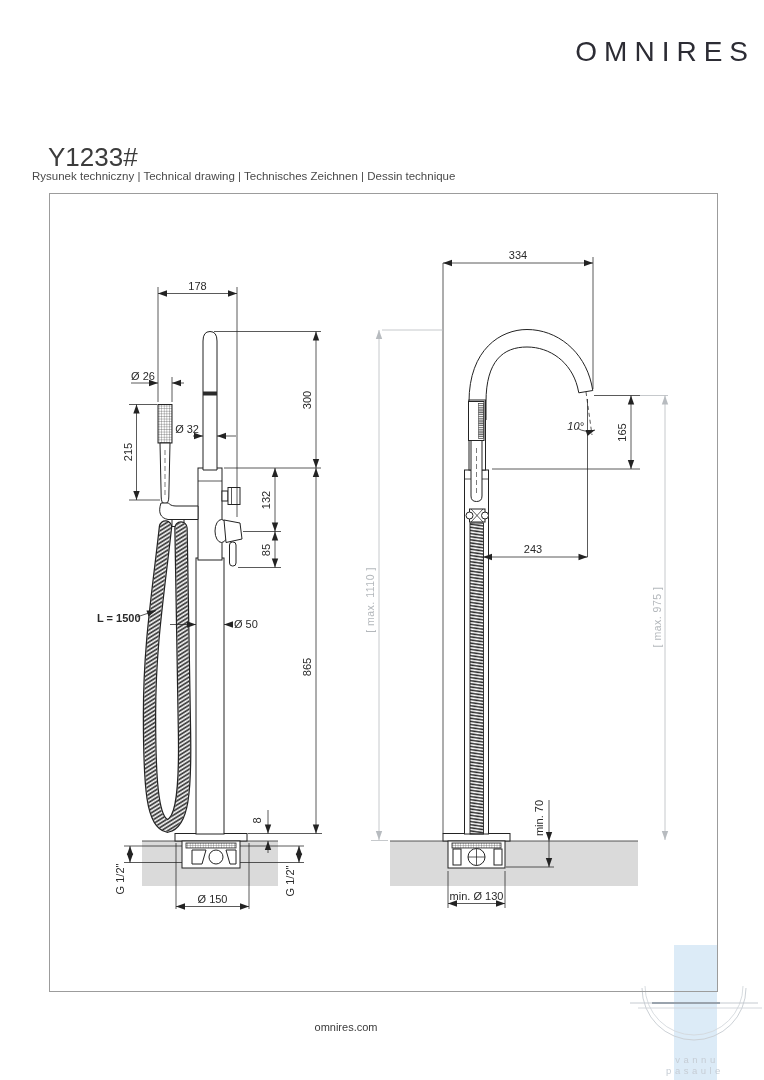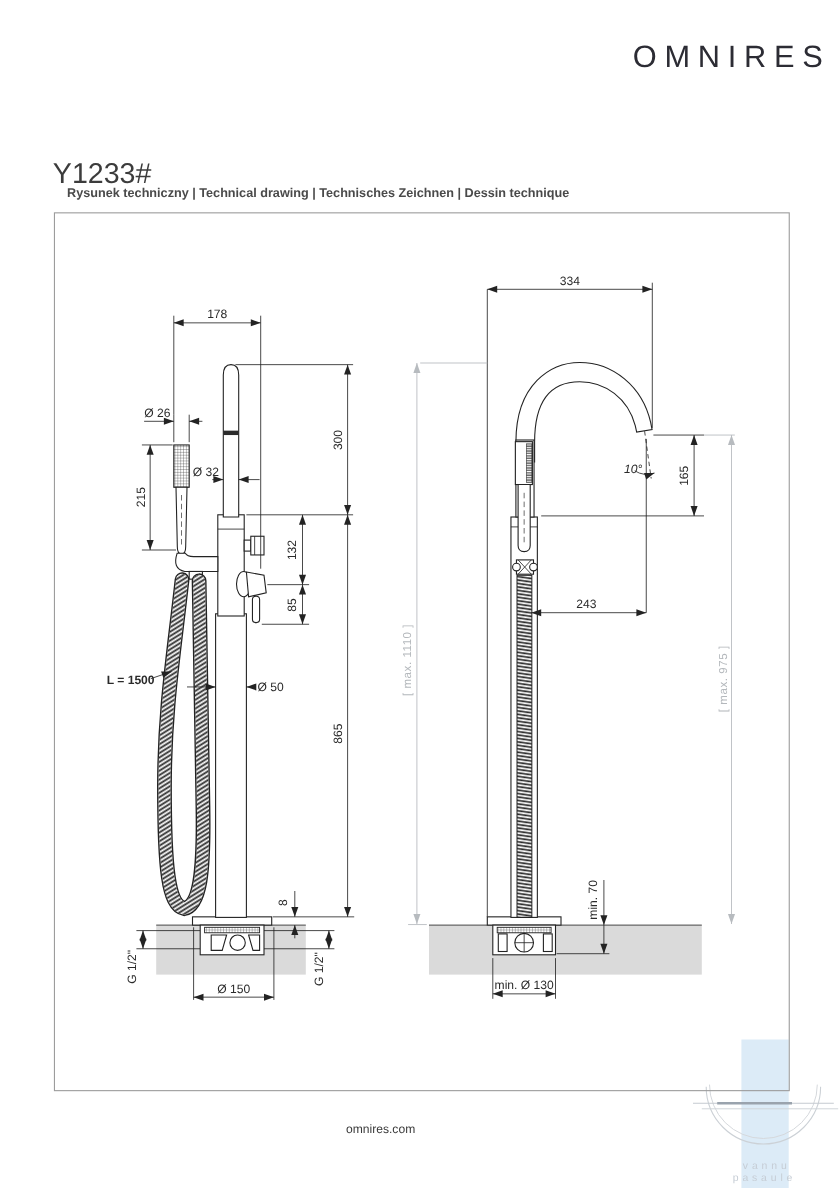--- a/index.html
+++ b/index.html
@@ -2,21 +2,21 @@
 <html><head>
 <meta charset="utf-8">
 <style>
   html,body{margin:0;padding:0;background:#ffffff;}
   #page{position:relative;width:764px;height:1080px;background:#fff;overflow:hidden;
         font-family:"Liberation Sans",sans-serif;color:#2a2a2a;}
   
   #logo{position:absolute;top:36px;right:9px;font-size:28px;letter-spacing:7px;
         color:#2c2c34;font-weight:400;z-index:2;}
   #code{position:absolute;left:48px;top:142px;font-size:26px;color:#3c3c3c;z-index:2;}
-  #subtitle{position:absolute;left:61px;top:170px;font-size:11.5px;color:#4a4a4a;z-index:2;font-weight:bold;}
+  #subtitle{position:absolute;left:32px;top:170px;font-size:11.5px;color:#4a4a4a;z-index:2;}
   
   #frame{position:absolute;left:49px;top:193px;width:667px;height:797px;
          border:1px solid #9c9c9c;z-index:1;background:transparent;}
   #frame svg{position:absolute;left:-1px;top:-1px;}
   
   #footer{position:absolute;left:0;top:1021px;width:692px;text-align:center;
           font-size:11px;color:#3a3a3a;z-index:2;}
   
   #wm{position:absolute;left:0;top:0;width:764px;height:1080px;z-index:0;pointer-events:none;}
   .fw{fill:#ffffff;stroke:#232323;stroke-width:1;}

